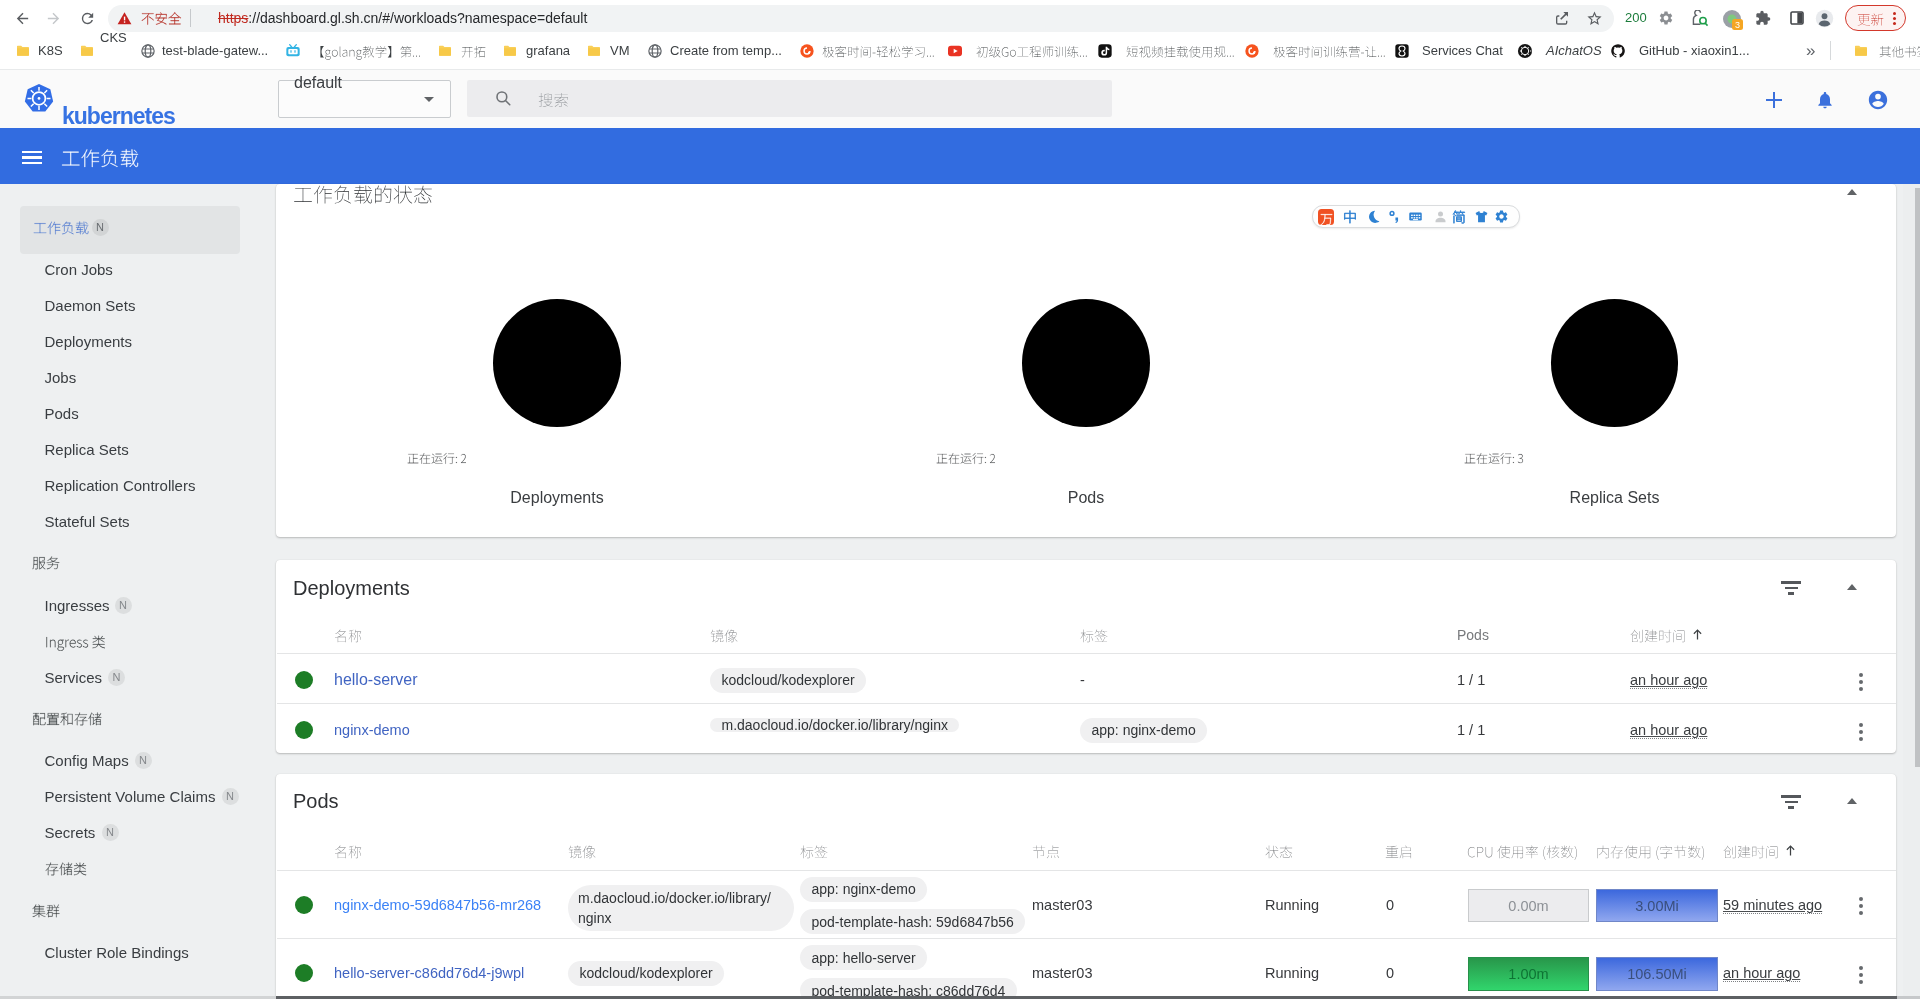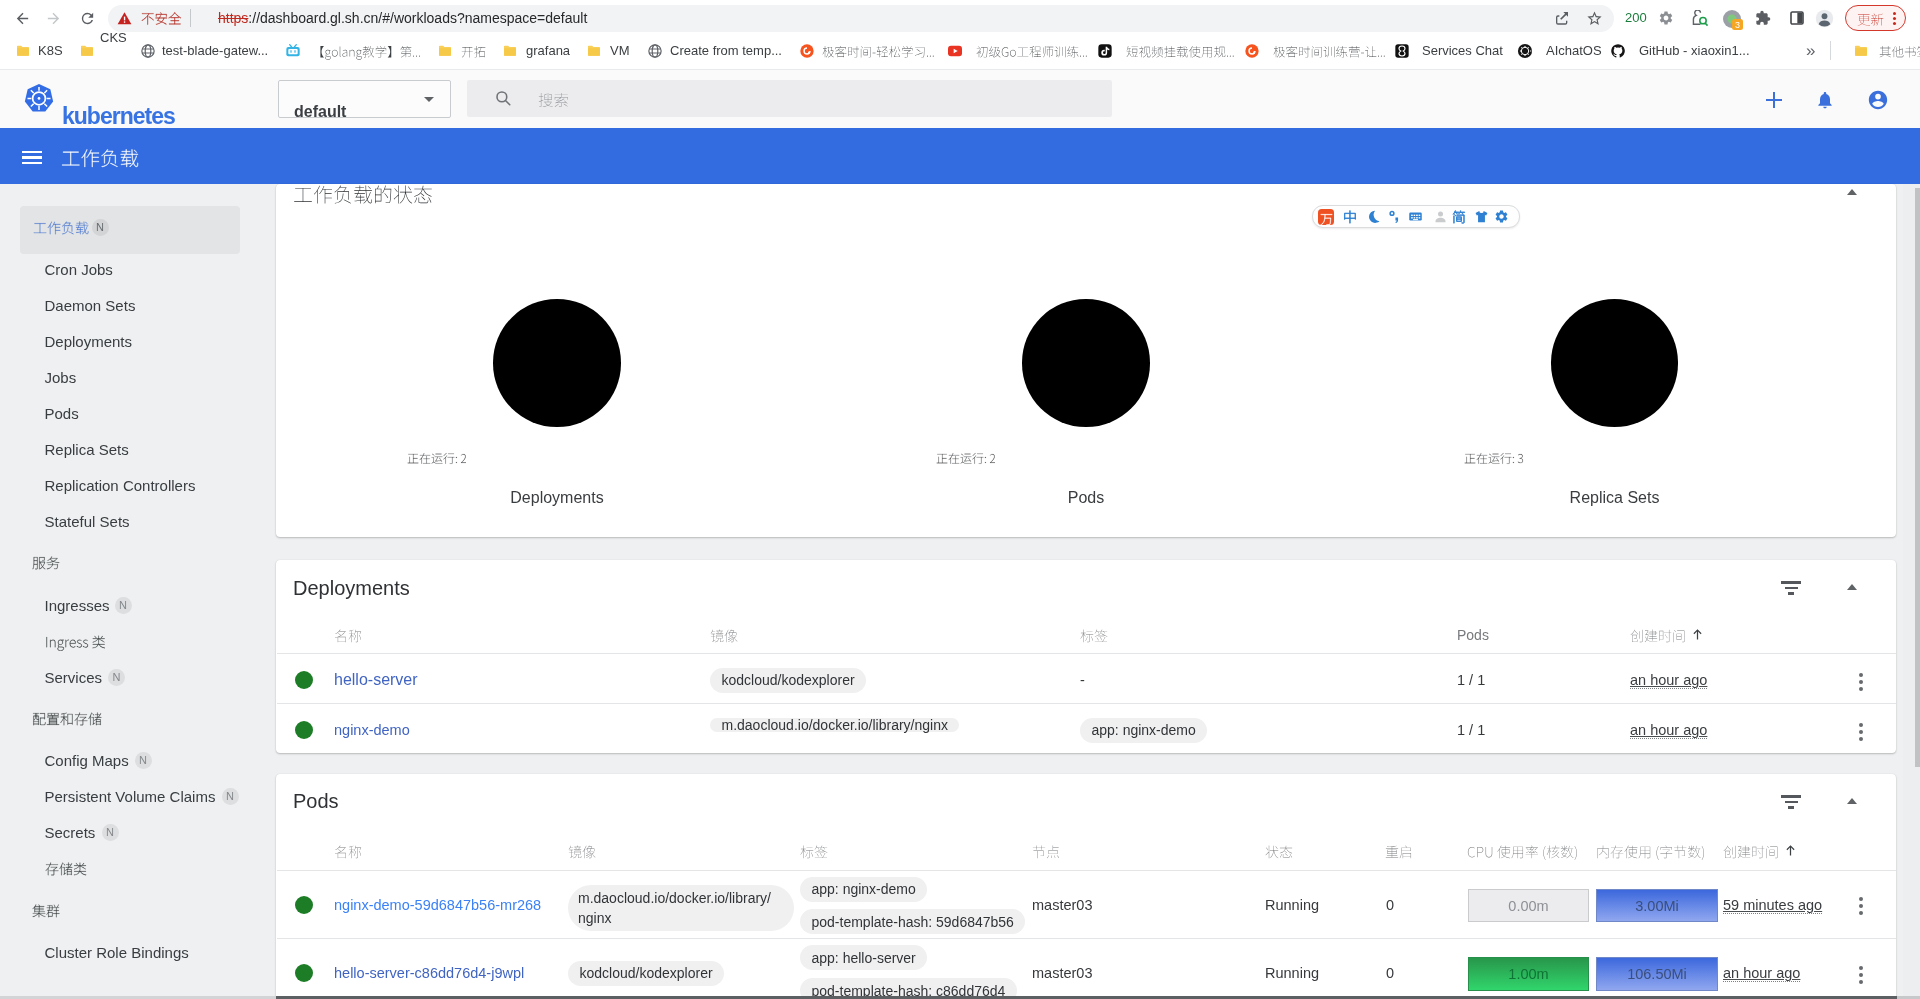--- a/index.html
+++ b/index.html
@@ -222,21 +222,21 @@
 <div style="position:absolute;left:1422px;top:43.0px;font-size:13px;color:#3c4043;font-weight:400;line-height:16px;white-space:nowrap;">Services Chat</div>
 <div style="position:absolute;left:1517.0px;top:42.5px;line-height:0">
     <svg width="16" height="16" viewBox="0 0 24 24" style="display:block">
       <circle cx="12" cy="12" r="10.6" fill="#151515"></circle>
       <g fill="none" stroke="#fff" stroke-width="1.5">
         <circle cx="12" cy="12" r="5.6"></circle>
         <path d="M12 6.4v-2M12 19.6v-2M6.4 12h-2M19.6 12h2M8 8 6.5 6.5M16 16l1.5 1.5M16 8l1.5-1.5M8 16l-1.5 1.5"></path>
       </g>
     </svg>
   </div>
-<div style="position:absolute;left:1546px;top:43.0px;font-size:13px;color:#3c4043;font-weight:400;line-height:16px;white-space:nowrap;">AIchatOS</div>
+<div style="position:absolute;left:1546px;top:43.0px;font-size:13px;color:#3c4043;font-weight:400;line-height:16px;white-space:nowrap;font-style:italic;">AIchatOS</div>
 <div style="position:absolute;left:1610.0px;top:42.5px;line-height:0">
     <svg width="16" height="16" viewBox="0 0 24 24" style="display:block">
       <path fill="#171515" d="M12 1.8a10.2 10.2 0 0 0-3.23 19.88c.51.1.7-.22.7-.49v-1.71c-2.84.62-3.44-1.37-3.44-1.37-.46-1.18-1.13-1.5-1.13-1.5-.93-.63.07-.62.07-.62 1.03.07 1.57 1.06 1.57 1.06.91 1.57 2.4 1.11 2.98.85.09-.66.36-1.11.65-1.37-2.27-.26-4.66-1.14-4.66-5.05 0-1.12.4-2.03 1.05-2.74-.1-.26-.46-1.3.1-2.7 0 0 .86-.28 2.8 1.05a9.73 9.73 0 0 1 5.1 0c1.95-1.33 2.8-1.05 2.8-1.05.56 1.4.21 2.44.1 2.7.65.71 1.05 1.62 1.05 2.74 0 3.92-2.39 4.78-4.67 5.04.37.31.7.94.7 1.89v2.8c0 .27.18.6.7.49A10.2 10.2 0 0 0 12 1.8z"></path>
     </svg>
   </div>
 <div style="position:absolute;left:1639px;top:43.0px;font-size:13px;color:#3c4043;font-weight:400;line-height:16px;white-space:nowrap;">GitHub - xiaoxin1...</div>
 <div style="position:absolute;left:1806px;top:39.5px;font-size:17px;color:#5f6368;font-weight:400;line-height:21px;white-space:nowrap;">»</div>
 <div style="position:absolute;left:1830px;top:41px;width:1px;height:19px;background:#d6d9db"></div>
 <div style="position:absolute;left:1853.0px;top:42.5px;line-height:0">
     <svg width="16" height="16" viewBox="0 0 24 24" style="display:block">
@@ -253,21 +253,21 @@
 <div style="position:absolute;left:24.0px;top:82.5px;line-height:0">
     <svg width="30" height="30" viewBox="0 0 24 24" style="display:block">
       <polygon points="12.00,0.70 21.07,5.07 23.31,14.88 17.03,22.75 6.97,22.75 0.69,14.88 2.93,5.07" fill="#326de6"></polygon>
       <circle cx="12" cy="12.3" r="5.1" fill="none" stroke="#fff" stroke-width="1.4"></circle>
       <circle cx="12" cy="12.3" r="1.1" fill="#fff"></circle>
       <path stroke="#fff" stroke-width="1.2" d="M12.00 6.20L12.00 3.10M16.31 7.99L18.51 5.79M18.10 12.30L21.20 12.30M16.31 16.61L18.51 18.81M12.00 18.40L12.00 21.50M7.69 16.61L5.49 18.81M5.90 12.30L2.80 12.30M7.69 7.99L5.49 5.79"></path>
     </svg>
   </div>
 <div style="position:absolute;left:62px;top:84.0px;font-size:23px;color:#3773e3;font-weight:700;line-height:29px;white-space:nowrap;letter-spacing:-1px;margin-top:18px;">kubernetes</div>
 <div style="position:absolute;left:278px;top:80px;width:173px;height:38px;border:1px solid #c9cccf;border-radius:2px;background:#fcfcfc"></div>
-<div style="position:absolute;left:294px;top:102px;font-size:16px;color:#3b3e42;font-weight:700;line-height:20px;white-space:nowrap;">default</div>
+<div style="position:absolute;left:294px;top:73px;font-size:16px;color:#3b3e42;font-weight:400;line-height:20px;white-space:nowrap;">default</div>
 <div style="position:absolute;left:424px;top:96.5px;width:0;height:0;border-left:5px solid transparent;border-right:5px solid transparent;border-top:5.5px solid #606366"></div>
 <div style="position:absolute;left:467.0px;top:80.0px;width:645.0px;height:37.0px;background:#ececee;border-radius:2px"></div>
 <div style="position:absolute;left:494.0px;top:89.0px;line-height:0">
     <svg width="18" height="18" viewBox="0 0 24 24" style="display:block">
       <circle cx="10.5" cy="10.5" r="6.5" fill="none" stroke="#6f7276" stroke-width="2.1"></circle>
       <path stroke="#6f7276" stroke-width="2.1" stroke-linecap="round" d="M15.3 15.3 21 21"></path>
     </svg>
   </div>
 <div style="position:absolute;left:538.0px;top:87.8px">
     <svg width="31.0" height="22.4" viewBox="0 0 31.0 22.4" style="display:block">

